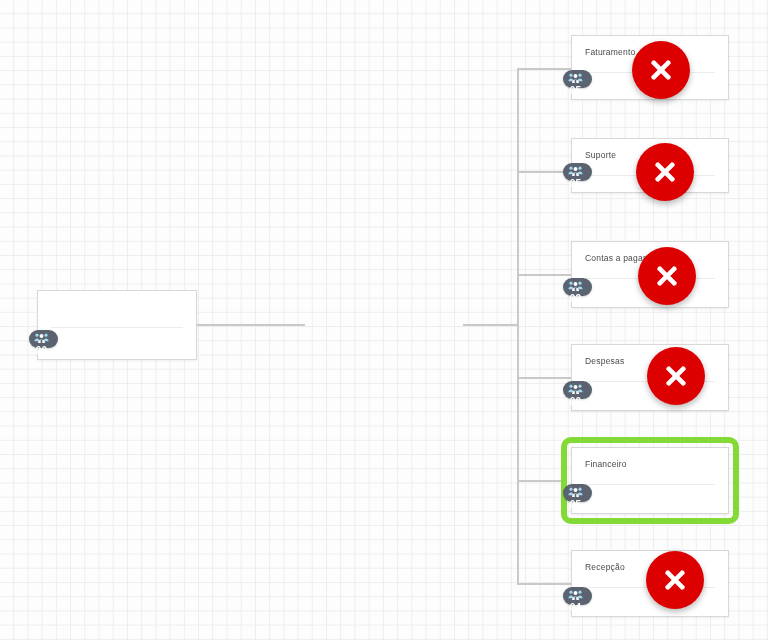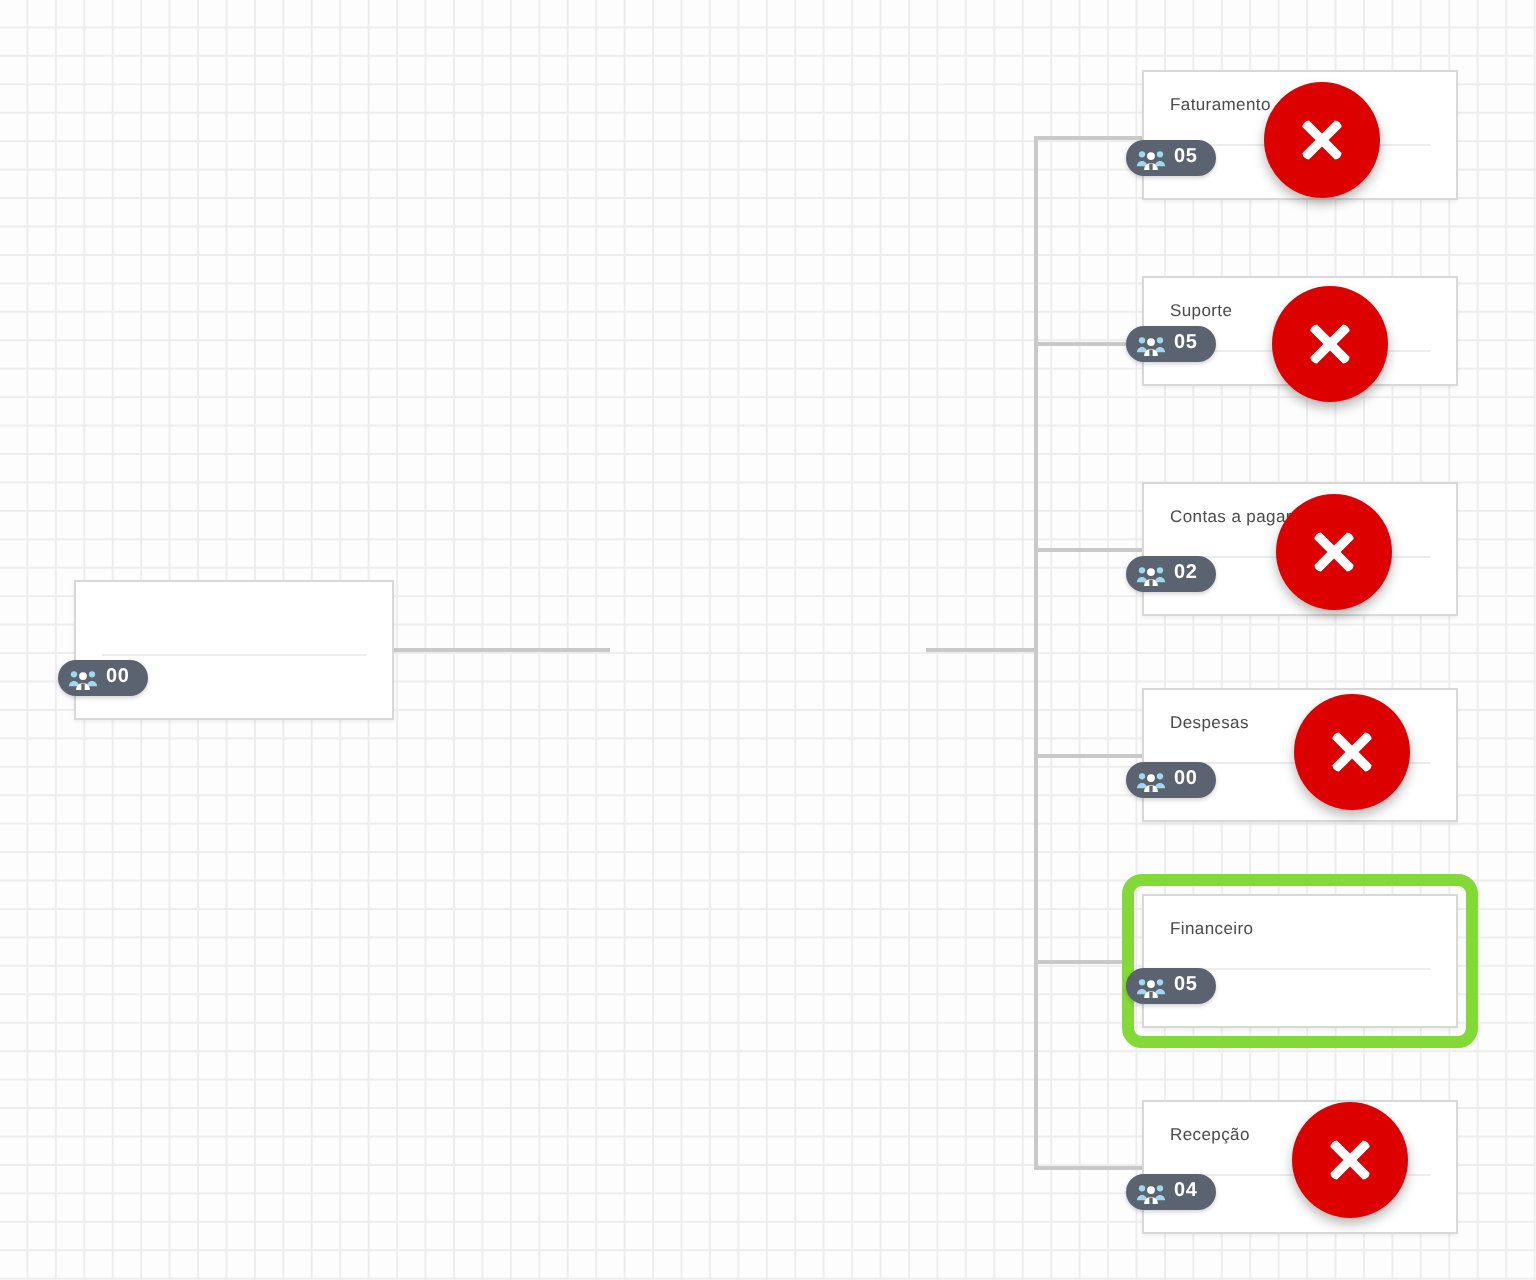--- a/index.html
+++ b/index.html
@@ -68,20 +68,21 @@
     left: -9px;
     bottom: 11px;
     height: 18px;
     padding: 0 9px 0 5px;
     border-radius: 9px;
     background: #5b6270;
     display: flex;
     align-items: center;
     gap: 4px;
     box-shadow: 0 1px 2px rgba(0,0,0,0.18);
+    flex-direction: column;
   }
   .count-pill .people-icon {
     display: block;
     width: 15px;
     height: 12px;
     flex: 0 0 auto;
   }
   .count-pill .count-num {
     font-size: 10px;
     font-weight: bold;

